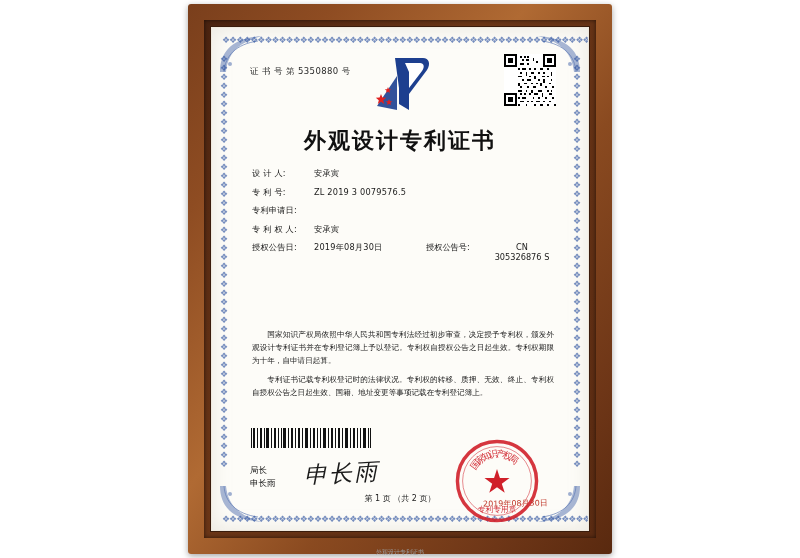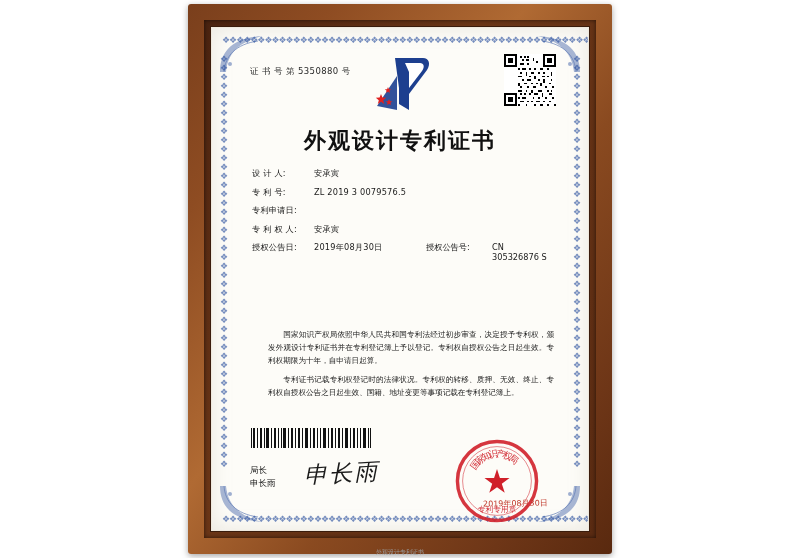--- a/index.html
+++ b/index.html
@@ -152,34 +152,33 @@
     flex: 0 0 62px;
     letter-spacing: 0.2px;
   }
   .field-value {
     flex: 1;
     letter-spacing: 0.2px;
   }
   .field-row.double .field-label { width: 62px; flex: 0 0 62px; }
   .field-row.double .field-value { flex: 0 0 112px; }
   .field-row.double .field-label2 { flex: 0 0 66px; }
-  .field-row.double .field-value2 { flex: 1; }
+  .field-row.double .field-value2 { flex: 1; text-align: center; }
 
   
   .body-text {
     position: absolute;
     left: 40px;
     right: 34px;
     top: 300px;
     font-size: 7.6px;
     line-height: 13px;
     color: #1a1a1a;
     text-align: justify;
     font-family: "DejaVu Sans", sans-serif;
-    margin-left: 16px;
   }
   .body-text p { margin: 0 0 6px 0; text-indent: 2em; }
 
   
   .barcode {
     position: absolute;
     left: 38px;
     top: 400px;
     width: 122px;
     height: 20px;
@@ -482,16 +481,17 @@
         <text x="50" y="22" text-anchor="middle" transform="rotate(38 50 50)">局</text>
         <text x="50" y="22" text-anchor="middle" transform="rotate(-53 50 50)">国</text>
       </g>
       <polygon points="50,36 53.4,46.6 64.6,46.6 55.6,53.2 59,63.8 50,57.2 41,63.8 44.4,53.2 35.4,46.6 46.6,46.6" fill="#d0202a"></polygon>
       <g fill="#d0202a" opacity="0.92" font-family="DejaVu Sans, sans-serif" font-size="9">
         <text x="50" y="86" text-anchor="middle">专利专用章</text>
       </g>
     </svg>
     <div class="seal-date">2019年08月30日</div>
 
+    <div class="page-footer">第 1 页 （共 2 页）</div>
   </div>
 
   <div class="outside-caption">外观设计专利证书</div>
 </div>
 
 </body></html>

